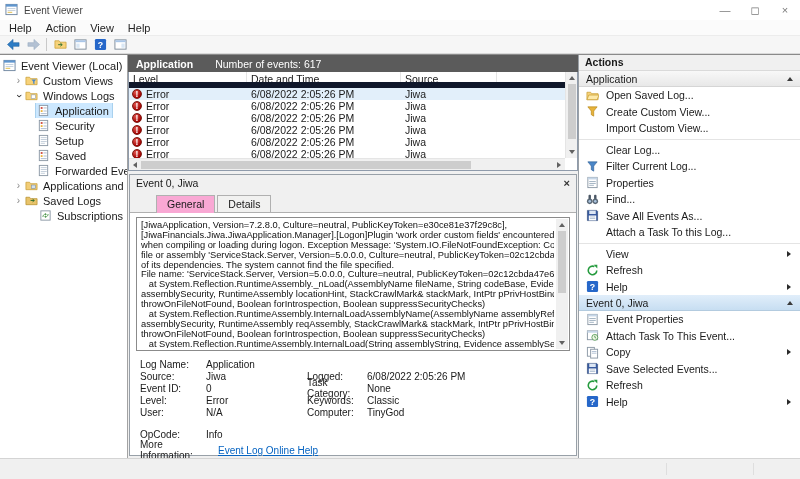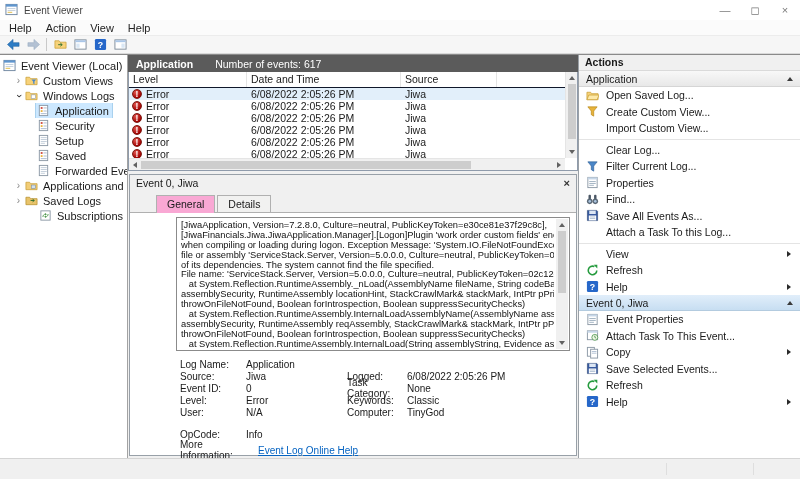--- a/index.html
+++ b/index.html
@@ -41,21 +41,21 @@
   .tree-label { font-size:11px; }
 
   
   .center { width:450px; flex:none; display:flex; flex-direction:column; background:#f0f0f0; min-width:0; }
   .center-header { height:17px; flex:none; background:#5b5b5b; color:#fff; display:flex; align-items:center; padding-left:8px; }
   .ch-title { font-weight:bold; margin-right:22px; font-size:10.5px; }
   .ch-sub { font-size:10.5px; }
 
   
   .listview { height:99px; flex:none; position:relative; background:#fff; border:1px solid #8f9bab; border-top:none; overflow:hidden; }
-  .lv-header { height:16px; display:flex; border-bottom:1px solid #0f172a; padding-right:10px; }
+  .lv-header { height:16px; display:flex; border-bottom:6px solid #0f172a; padding-right:10px; }
   .lvh { padding:1px 4px; border-right:1px solid #e4e4e4; font-size:10.5px; color:#1a1a1a; overflow:hidden; white-space:nowrap; }
   .lv-rows { position:absolute; top:16px; left:0; right:12px; bottom:12px; overflow:hidden; }
   .lv-row { height:12px; display:flex; align-items:center; font-size:10.5px; }
   .lv-row.selected { background:#e2effa; }
   .c-level { width:118px; flex:none; display:flex; align-items:center; padding-left:3px; overflow:hidden; }
   .c-date  { width:154px; flex:none; padding-left:4px; overflow:hidden; }
   .c-src   { width:96px;  flex:none; padding-left:4px; overflow:hidden; }
   .err-ico { width:10px; height:10px; flex:none; border-radius:50%; margin-right:4px;
              background:radial-gradient(circle at 35% 30%, #e05a52, #a40000 72%);
              border:1px solid #7e1a12; position:relative; }
@@ -72,21 +72,21 @@
   .t-left  { width:0; height:0; border-top:3px solid transparent; border-bottom:3px solid transparent; border-right:4px solid #616161; }
   .t-right { width:0; height:0; border-top:3px solid transparent; border-bottom:3px solid transparent; border-left:4px solid #616161; }
 
   
   .detail { flex:1; margin:3px 1px 2px 1px; border:1px solid #98a0a8; background:#f0f0f0; display:flex; flex-direction:column; min-height:0; }
   .detail-header { height:16px; flex:none; display:flex; align-items:center; padding:0 6px; font-size:10.5px; }
   .dh-close { margin-left:auto; font-weight:bold; color:#333; font-size:11px; }
   .tabs { height:21px; flex:none; display:flex; align-items:flex-end; padding-left:6px; background:#f0f0f0; }
   .tab { border:1px solid #b0b0b0; border-bottom:none; background:#f1f1f0; padding:2px 10px; font-size:10.5px; margin-right:2px; }
   .tab.active { background:#f9a8d4; margin-bottom:-1px; padding-bottom:3px; position:relative; z-index:2;margin-left:20px; }
-  .tab-content { flex:1; background:#fff; border-top:1px solid #b0b0b0; display:flex; flex-direction:column; min-height:0;padding-left:40px; }
+  .tab-content { flex:1; background:#fff; border-top:1px solid #b0b0b0; display:flex; flex-direction:column; min-height:0; }
 
   .msgbox { margin:4px 6px 0 6px; height:134px; flex:none; border:1px solid #8b8b8b; background:#fff; position:relative; }
   .msg-lines { position:absolute; left:4px; top:3px; right:15px; bottom:2px; overflow:hidden; font-size:9.3px; line-height:9.9px; color:#111; }
   .msg-line { white-space:pre; height:9.9px; overflow:hidden; }
   .msg-scroll { position:absolute; top:1px; right:1px; bottom:1px; width:12px; background:#f0f0f0; display:flex; flex-direction:column; align-items:center; }
 
   .fields { margin:7px 6px 0 10px; font-size:10px; }
   .f-row { display:flex; align-items:center; height:12.2px; }
   .f-row.gap { margin-top:9px; }
   .f-l1 { width:66px; flex:none; }

